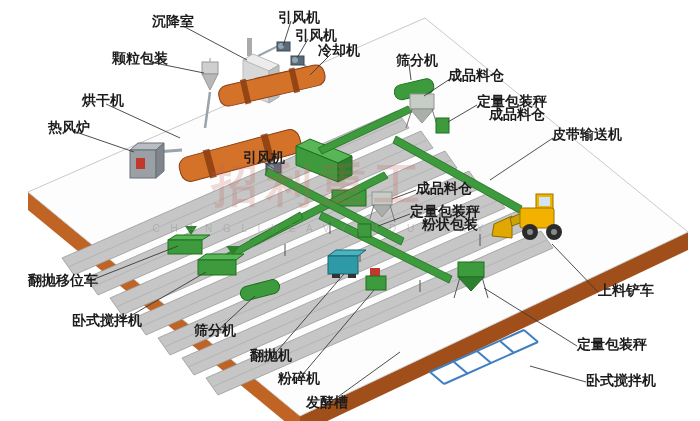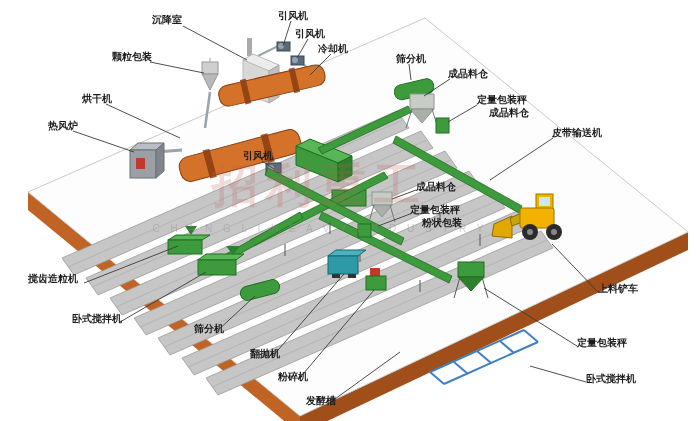--- a/index.html
+++ b/index.html
@@ -6,21 +6,21 @@
   body{
     width:700px;height:421px;
     background:#ffffff;
     font-family:"Liberation Sans","DejaVu Sans",sans-serif;
     position:relative;overflow:hidden;
   }
   #canvas{position:relative;width:700px;height:421px;}
   #scene{position:absolute;left:0;top:0;}
   .label{
     position:absolute;
-    font-size:10px;
+    font-size:14px;
     font-weight:600;
     color:#1c1c1c;
     white-space:nowrap;
     line-height:1.1;
     z-index:5;
   }
   #watermark{
     position:absolute;
     left:150px;top:155px;width:340px;
     text-align:center;z-index:2;
@@ -256,21 +256,21 @@
   <div class="label" style="left:448px;top:68px;">成品料仓</div>
   <div class="label" style="left:82px;top:93px;">烘干机</div>
   <div class="label" style="left:477px;top:94px;">定量包装秤</div>
   <div class="label" style="left:489px;top:107px;">成品料仓</div>
   <div class="label" style="left:48px;top:120px;">热风炉</div>
   <div class="label" style="left:552px;top:127px;">皮带输送机</div>
   <div class="label" style="left:243px;top:150px;">引风机</div>
   <div class="label" style="left:416px;top:181px;">成品料仓</div>
   <div class="label" style="left:410px;top:204px;">定量包装秤</div>
   <div class="label" style="left:422px;top:217px;">粉状包装</div>
-  <div class="label" style="left:28px;top:273px;">搅齿造粒机</div>
+  <div class="label" style="left:28px;top:273px;">翻抛移位车</div>
   <div class="label" style="left:598px;top:283px;text-align:center;">上料铲车</div>
   <div class="label" style="left:72px;top:313px;">卧式搅拌机</div>
   <div class="label" style="left:194px;top:323px;">筛分机</div>
   <div class="label" style="left:577px;top:337px;">定量包装秤</div>
   <div class="label" style="left:250px;top:348px;">翻抛机</div>
   <div class="label" style="left:278px;top:371px;">粉碎机</div>
   <div class="label" style="left:586px;top:373px;">卧式搅拌机</div>
   <div class="label" style="left:306px;top:395px;">发酵槽</div>
 
 </div>

